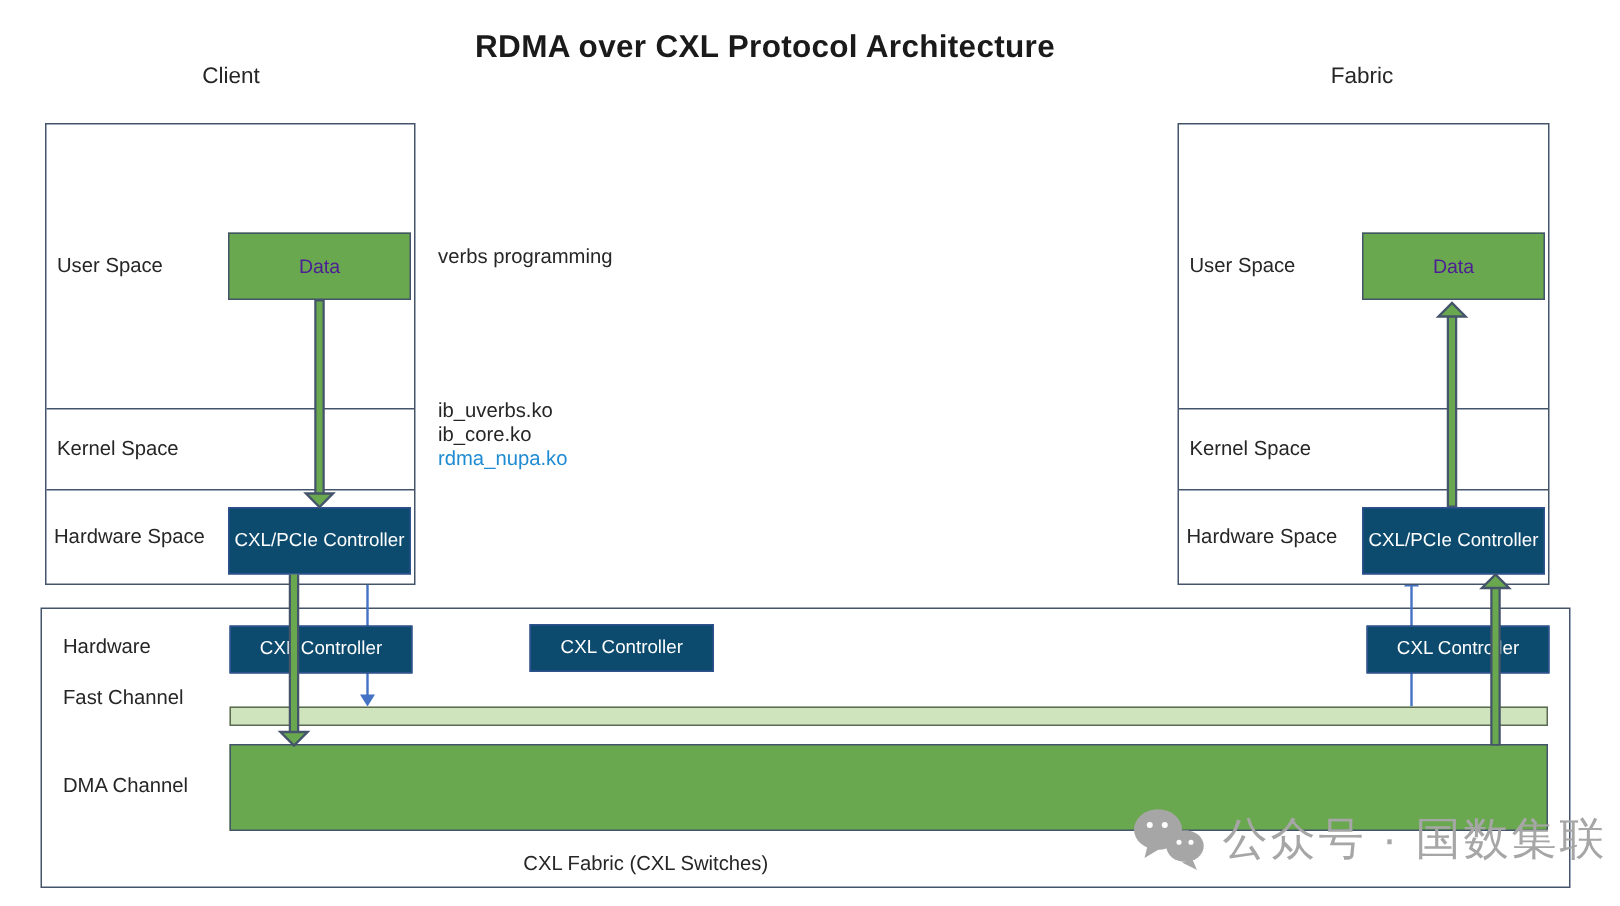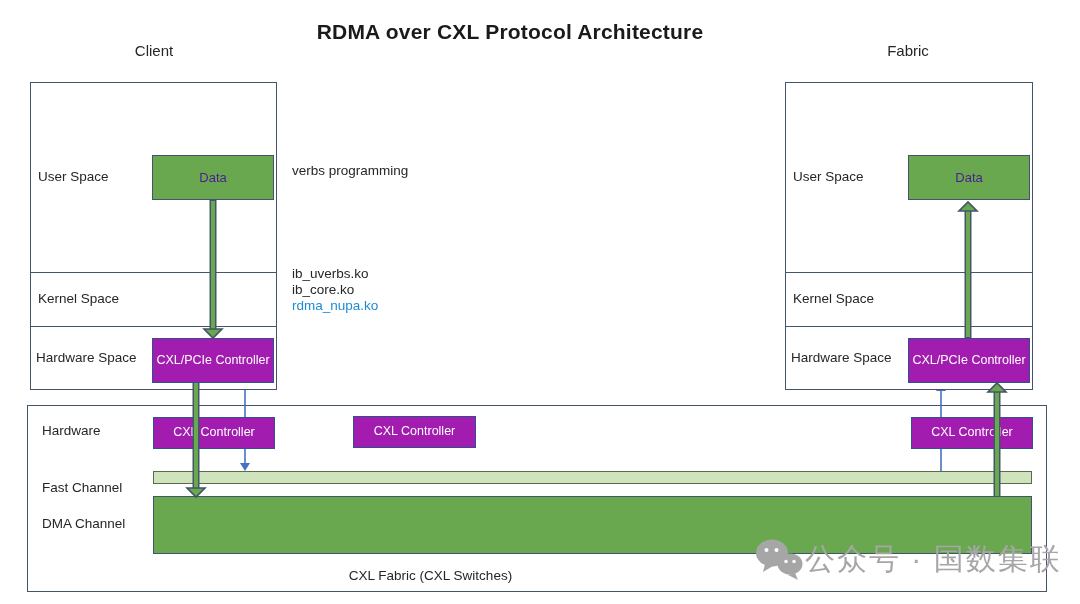--- a/index.html
+++ b/index.html
@@ -18,21 +18,21 @@
     background:#ffffff;border:1.6px solid #44546a;box-sizing:border-box;z-index:3;
   }
   .divider{position:absolute;left:0;width:100%;border-top:1.4px solid #44546a;}
   .space-label{font-size:13.5px;color:#262626;white-space:nowrap;z-index:5;}
   .green-box{
     background:#6aa84f;border:1.8px solid #44546a;box-sizing:border-box;
     color:#4c1d95;font-size:13px;display:flex;align-items:center;justify-content:center;
     z-index:3;
   }
   .blue-box{
-    background:#a21caf;border:1.6px solid #2f528f;box-sizing:border-box;
+    background:#0c4a6e;border:1.6px solid #2f528f;box-sizing:border-box;
     color:#ffffff;font-size:12.5px;display:flex;align-items:center;justify-content:center;
     text-align:center;line-height:1.25;z-index:3;
   }
   .annot{font-size:13.5px;color:#262626;white-space:nowrap;z-index:5;}
   .annot-blue{color:#1e8bd2;}
   .fabric-box{
     background:#ffffff;border:1.6px solid #44546a;box-sizing:border-box;z-index:1;
   }
   .fast-bar{
     background:#cfe3bd;border:1.4px solid #5a6b52;box-sizing:border-box;z-index:3;
@@ -40,21 +40,21 @@
   .dma-bar{
     background:#6aa84f;border:1.6px solid #44546a;box-sizing:border-box;z-index:3;
   }
   .fabric-caption{
     font-size:13.5px;color:#262626;text-align:center;z-index:5;
   }
   svg.layer{position:absolute;left:0;top:0;pointer-events:none;}
   #blue-lines{z-index:2;}
   #green-arrows{z-index:4;}
   .watermark{
-    z-index:6;display:flex;align-items:center;color:#a6a6a6;
+    z-index:6;display:flex;align-items:center;gap:10px;color:#a6a6a6;
     font-size:30px;letter-spacing:2px;white-space:nowrap;
   }
 </style>
 </head>
 <body>
 
 <div id="stage">
 
   <div class="abs title">RDMA over CXL Protocol Architecture</div>
 
@@ -81,21 +81,21 @@
   <div class="abs green-box" style="left:908px;top:155px;width:122px;height:45px;">Data</div>
   <div class="abs blue-box" style="left:908px;top:338px;width:122px;height:45px;">CXL/PCIe Controller</div>
 
   <div class="abs annot" style="left:292px;top:163px;">verbs programming</div>
   <div class="abs annot" style="left:292px;top:266px;">ib_uverbs.ko</div>
   <div class="abs annot" style="left:292px;top:282px;">ib_core.ko</div>
   <div class="abs annot annot-blue" style="left:292px;top:298px;">rdma_nupa.ko</div>
 
   <div class="abs fabric-box" style="left:27px;top:405px;width:1020px;height:187px;"></div>
   <div class="abs space-label" style="left:42px;top:423px;">Hardware</div>
-  <div class="abs space-label" style="left:42px;top:480px;">Fast Channel</div>
+  <div class="abs space-label" style="left:42px;top:457px;">Fast Channel</div>
   <div class="abs space-label" style="left:42px;top:516px;">DMA Channel</div>
 
   <div class="abs blue-box" style="left:153px;top:417px;width:122px;height:32px;">CXL Controller</div>
   <div class="abs blue-box" style="left:353px;top:416px;width:123px;height:32px;">CXL Controller</div>
   <div class="abs blue-box" style="left:911px;top:417px;width:122px;height:32px;">CXL Controller</div>
 
   <div class="abs fast-bar" style="left:153px;top:471px;width:879px;height:13px;"></div>
   <div class="abs dma-bar" style="left:153px;top:496px;width:879px;height:58px;"></div>
 
   <div class="abs fabric-caption" style="left:27px;top:568px;width:807px;">CXL Fabric (CXL Switches)</div>

